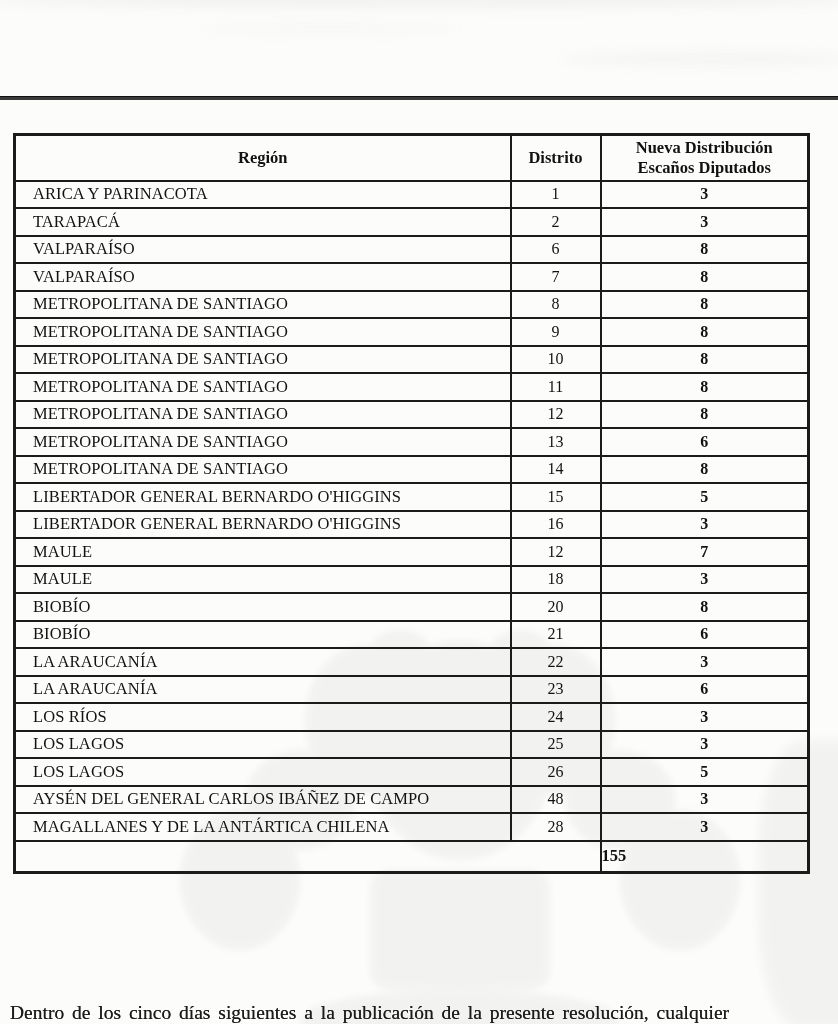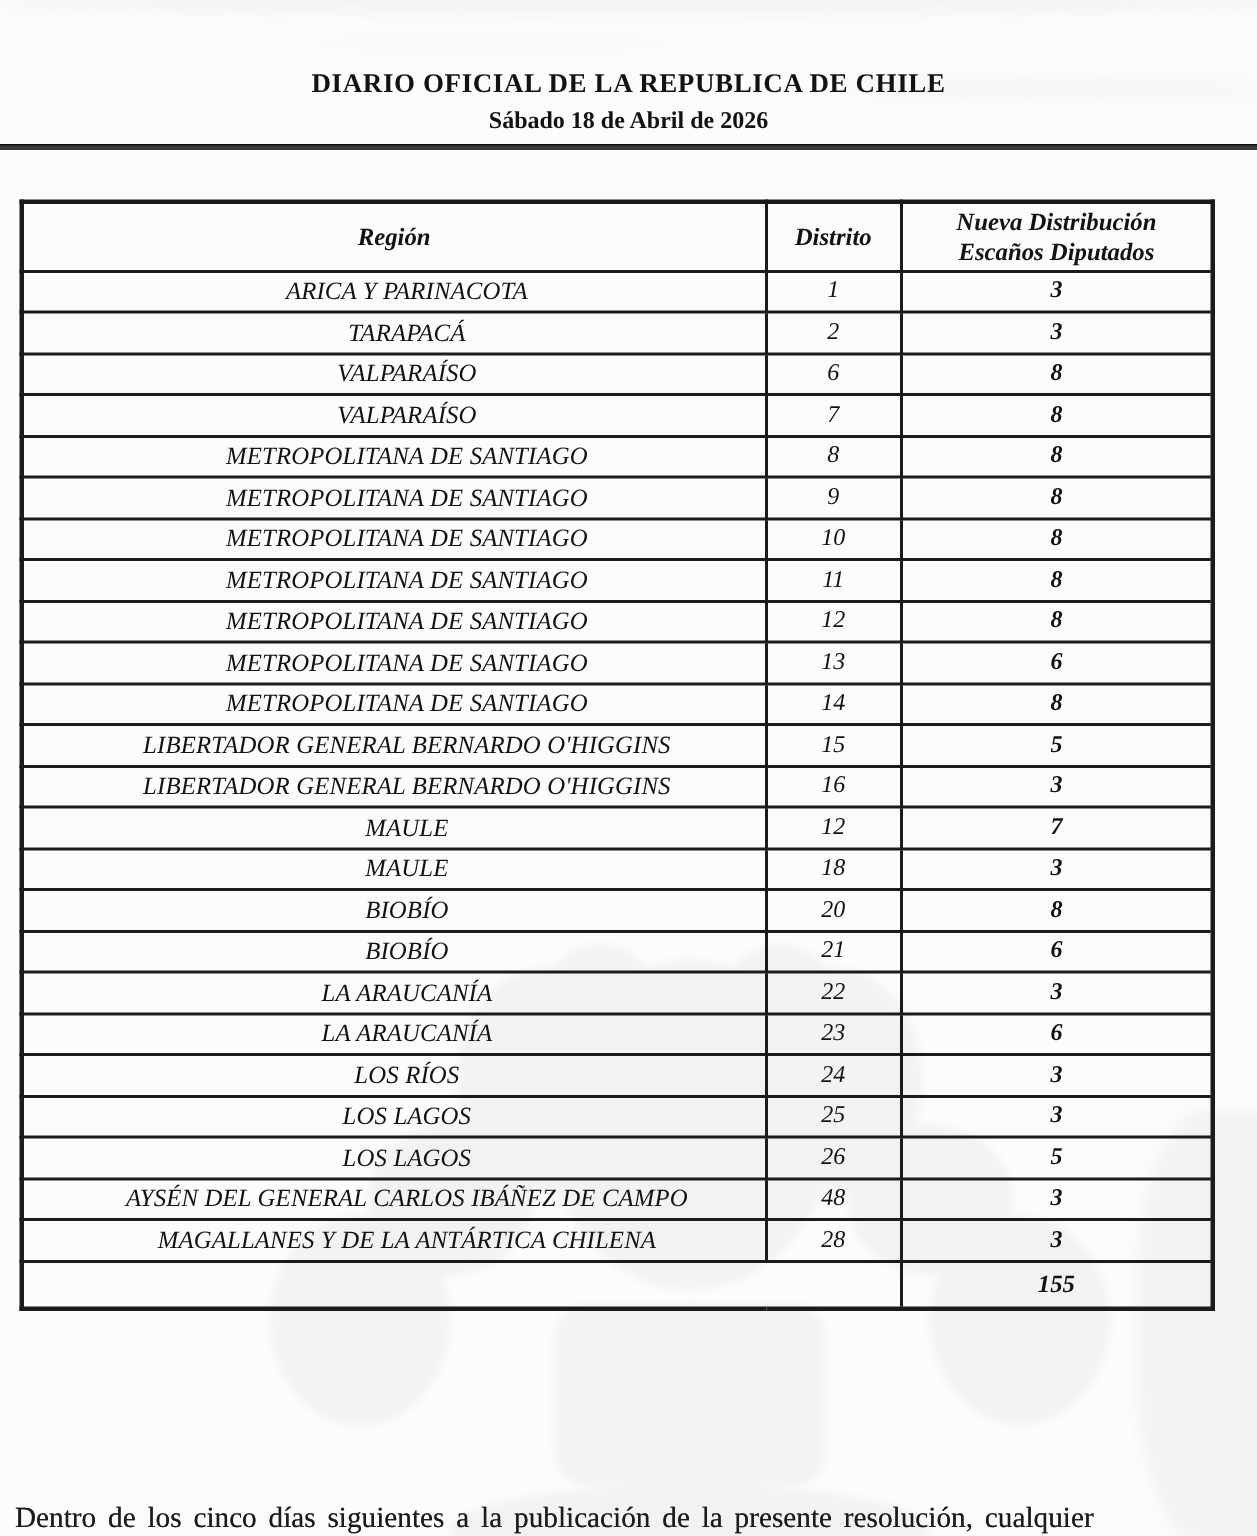--- a/index.html
+++ b/index.html
@@ -82,21 +82,20 @@
     height: 4px;
     background: #3a3a3a;
     border-top: 1px solid #111;
   }
 
   
   .table-wrap {
     position: absolute;
     left: 13px;
     top: 133px;
-    font-style: italic;
   }
   table.gazette {
     border-collapse: collapse;
     table-layout: fixed;
     width: 794px;
     border: 3px solid #1b1b1b;
   }
   table.gazette th,
   table.gazette td {
     border: 2px solid #1b1b1b;
@@ -108,38 +107,38 @@
   table.gazette tbody tr { height: 27.5px; }
   table.gazette tr.total-row { height: 32px; }
 
   th.col-region, th.col-district, th.col-seats {
     text-align: center;
     font-size: 16.5px;
     font-weight: bold;
     line-height: 1.18;
   }
   td.cell-region {
-    text-align: center;
+    text-align: left;
     font-size: 16.5px;
     padding-left: 17px;
     letter-spacing: 0.1px;
   }
   td.cell-district {
     text-align: center;
     font-size: 16px;
     font-weight: normal;
   }
   td.cell-seats {
     text-align: center;
     font-size: 16px;
     font-weight: bold;
   }
   td.cell-total-label { border-right: 2px solid #1b1b1b; }
   td.cell-total-seats {
-    text-align: center;
+    text-align: left;
     font-size: 16.5px;
     font-weight: bold;
   }
 
   
   .footer-line {
     position: absolute;
     left: 10px;
     top: 1001px;
     width: 900px;
@@ -170,24 +169,20 @@
       <ellipse cx="100" cy="280" rx="60" ry="70"></ellipse>
       <ellipse cx="540" cy="280" rx="60" ry="70"></ellipse>
       <rect x="230" y="270" width="180" height="120" rx="20"></rect>
       <ellipse cx="320" cy="420" rx="160" ry="30"></ellipse>
       <ellipse cx="260" cy="60" rx="35" ry="30"></ellipse>
       <ellipse cx="380" cy="60" rx="35" ry="30"></ellipse>
     </g>
   </svg>
   <div class="watermark-right"></div>
 
-  <div class="masthead">
-    <div class="masthead-title">DIARIO OFICIAL DE LA REPUBLICA DE CHILE</div>
-    <div class="masthead-date">Sábado 18 de Abril de 2026</div>
-  </div>
   <div class="masthead-rule"></div>
 
   <div class="table-wrap">
     <table class="gazette">
       <colgroup>
         <col style="width: 496px;">
         <col style="width: 90px;">
         <col style="width: 208px;">
       </colgroup>
       <thead>

